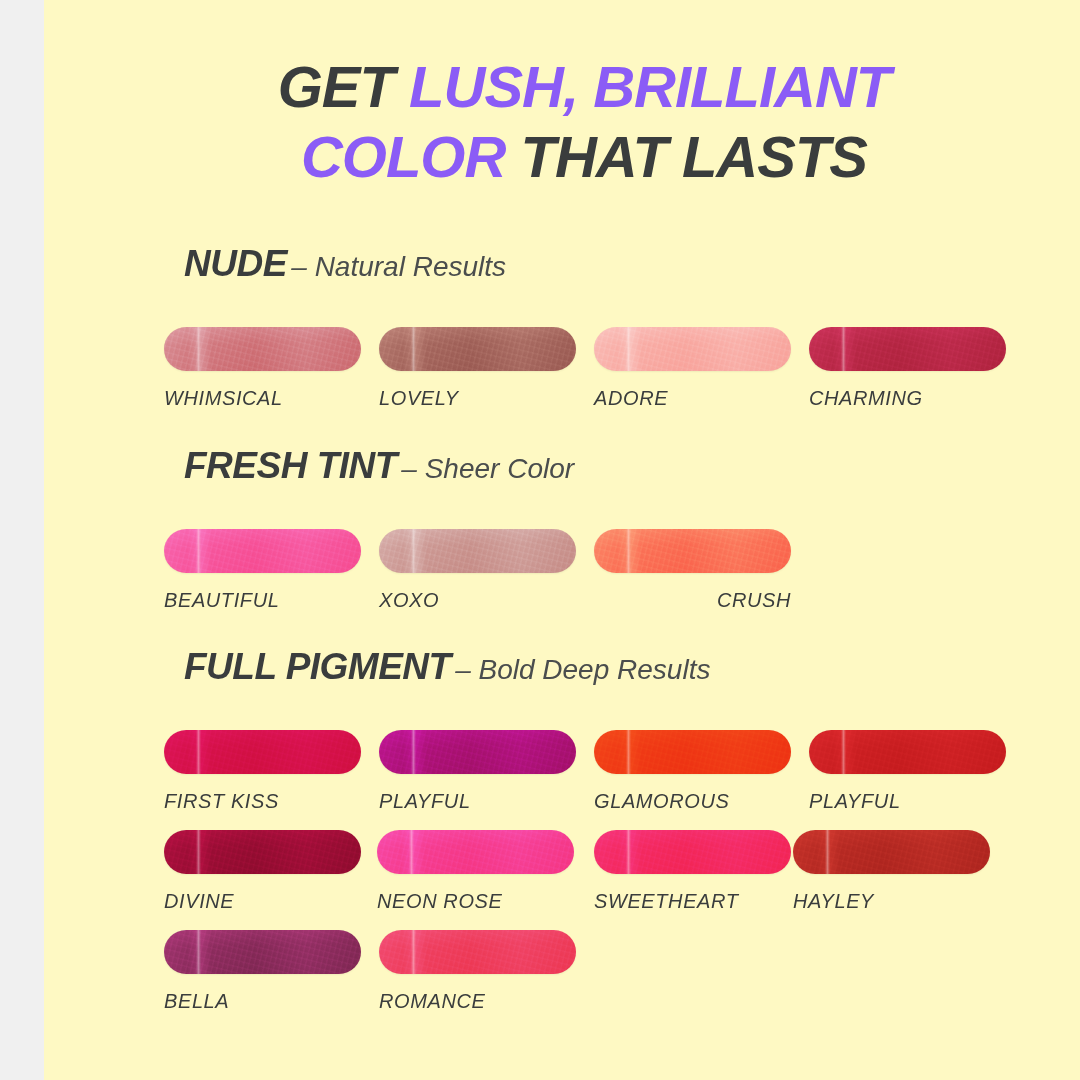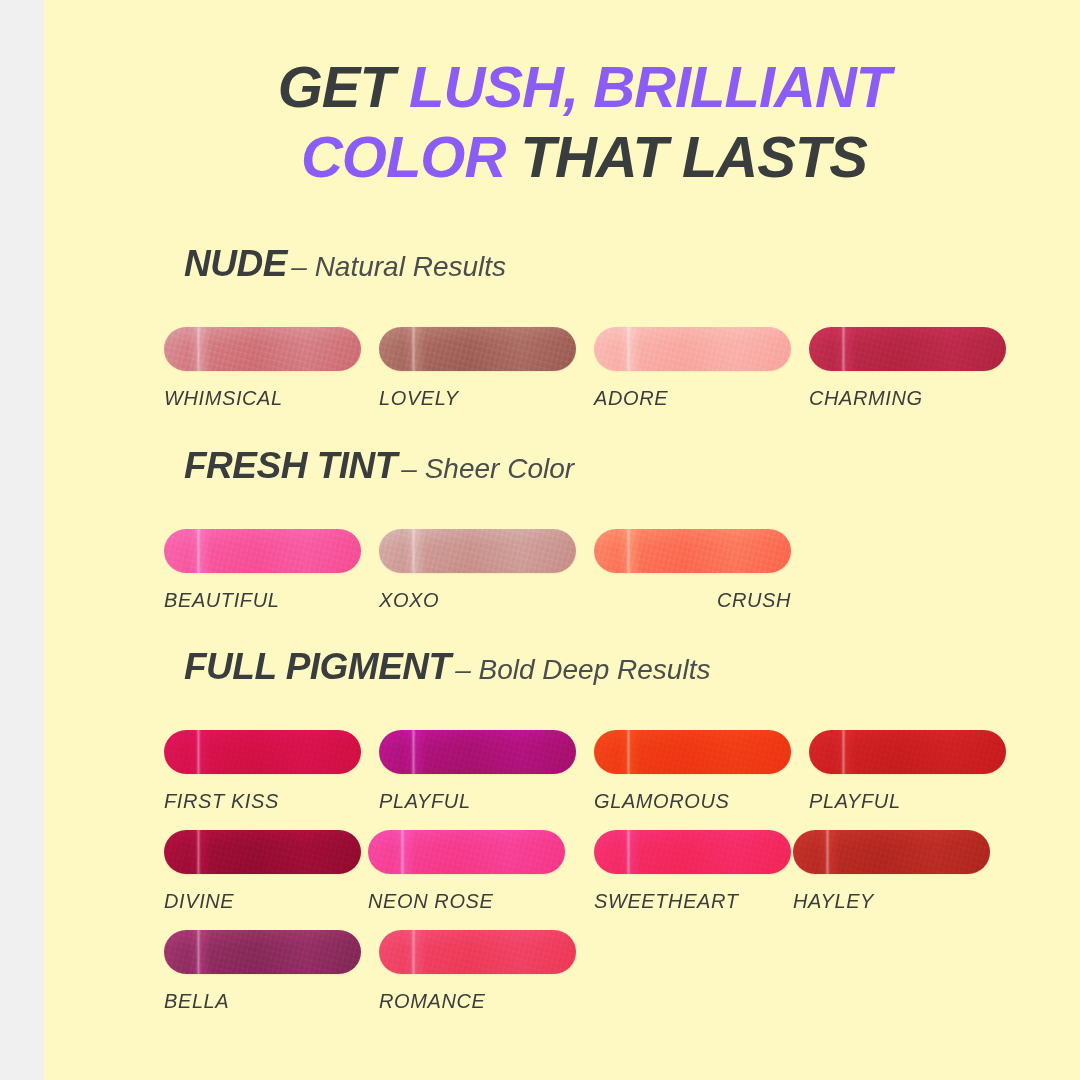--- a/index.html
+++ b/index.html
@@ -188,21 +188,21 @@
     </div>
 
     <div class="row">
       <div class="cell" style="left:120px;">
         <div class="swatch" style="background-color: rgb(156, 13, 53);">
             <div class="tex"></div>
             <div class="shine"></div>
           </div>
         <div class="label">DIVINE</div>
       </div>
-      <div class="cell" style="left:324px;">
+      <div class="cell" style="left:333px;">
         <div class="swatch" style="background-color: rgb(246, 62, 146);">
             <div class="tex"></div>
             <div class="shine"></div>
           </div>
         <div class="label">NEON ROSE</div>
       </div>
       <div class="cell" style="left:550px;">
         <div class="swatch" style="background-color: rgb(244, 42, 98);">
             <div class="tex"></div>
             <div class="shine"></div>

